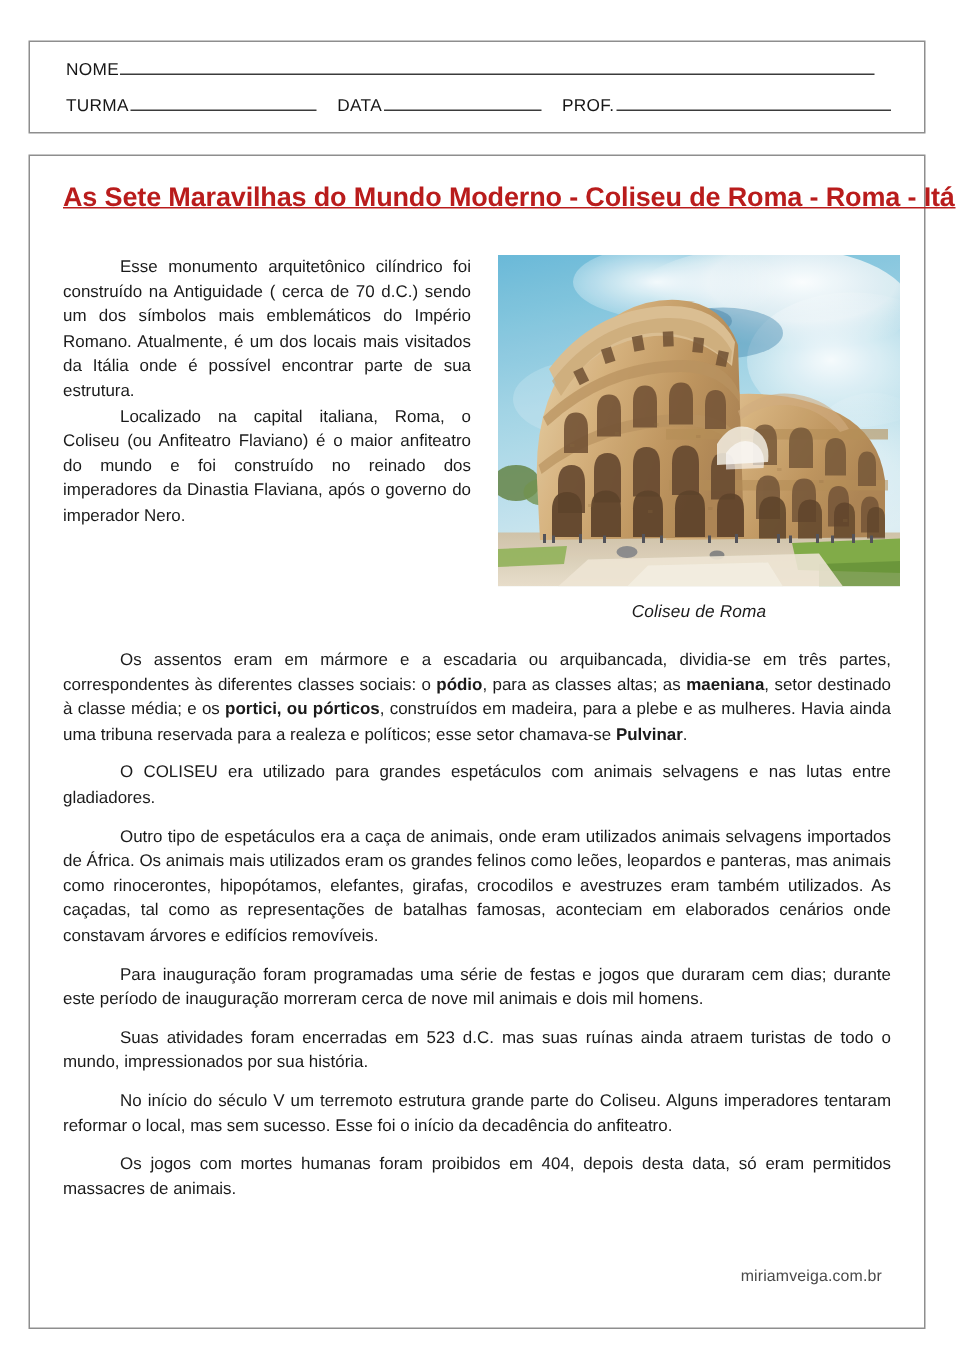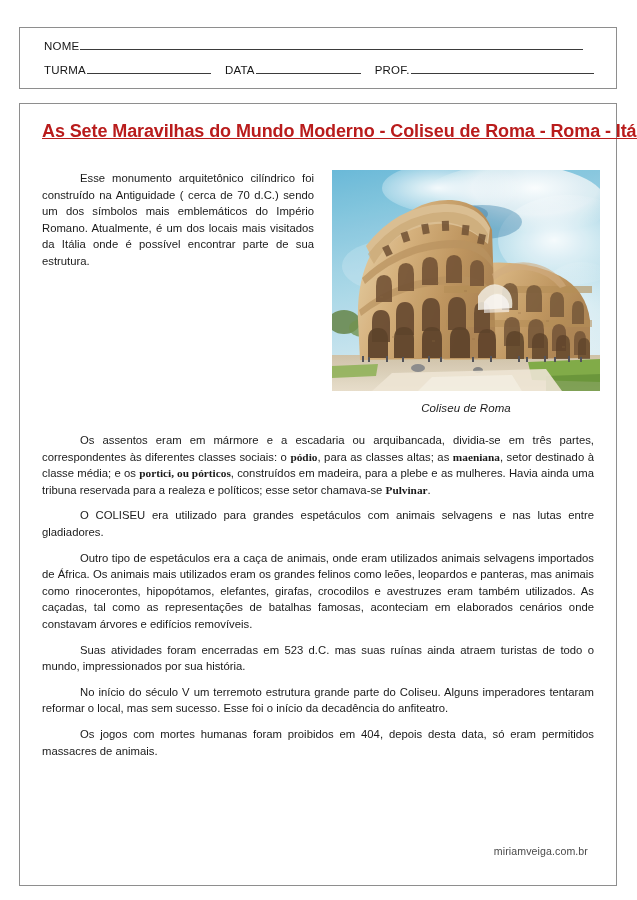--- a/index.html
+++ b/index.html
@@ -122,21 +122,21 @@
 
   p.body {
     font-size: 11.3px;
     line-height: 16.6px;
     text-align: justify;
     margin: 0 0 0 0;
     color: #1a1a1a;
   }
   p.body + p.body { margin-top: 0px; }
   p.body .ind { display: inline-block; width: 38px; }
-  p.body b { font-weight: bold; font-family: Liberation Serif, serif; }
+  p.body b { font-weight: bold; }
 
   .fullwidth p.body { margin-bottom: 9px; }
   .fullwidth { margin-top: 16px; }
 
   .footer-credit {
     position: absolute;
     right: 28px;
     bottom: 28px;
     font-size: 10.6px;
     color: #4a4a4a;
@@ -169,20 +169,21 @@
 
   <div class="main-box">
     <div class="inner">
 
       <div class="doc-title">As Sete Maravilhas do Mundo Moderno -  Coliseu de Roma - Roma  -  Itália</div>
 
       <div class="topsection">
 
         <div class="leftcol">
           <p class="body"><span class="ind"></span><span>Esse monumento arquitetônico cilíndrico foi construído na  Antiguidade ( cerca de 70 d.C.) sendo um dos símbolos mais emblemáticos do Império  Romano. Atualmente,  é um dos locais mais visitados da Itália  onde é possível encontrar parte de sua estrutura.</span></p>
+          <p class="body"><span class="ind"></span><span>Localizado  na capital italiana, Roma, o Coliseu (ou Anfiteatro Flaviano) é o maior anfiteatro do  mundo  e  foi  construído  no  reinado  dos imperadores da Dinastia Flaviana, após o governo do imperador Nero.</span></p>
         </div>
 
         <figure class="figure" style="margin:0;">
           <div class="photo">
             <svg viewBox="0 0 268 221" preserveAspectRatio="none" role="img" aria-label="Coliseu">
               <defs>
                 <linearGradient id="skyGrad" x1="0" y1="0" x2="0.25" y2="1">
                   <stop offset="0%" stop-color="#63b6d6"></stop>
                   <stop offset="45%" stop-color="#9ed2e4"></stop>
                   <stop offset="100%" stop-color="#d9ecf2"></stop>
@@ -350,20 +351,21 @@
       </div>
 
       <div class="fullwidth">
 
         <p class="body"><span class="ind"></span><span>Os assentos eram em mármore e a escadaria ou arquibancada, dividia-se em três partes, correspondentes às diferentes classes sociais: o </span><b>pódio</b><span>, para as classes altas; as </span><b>maeniana</b><span>, setor destinado à classe média; e os </span><b>portici, ou pórticos</b><span>, construídos em madeira, para a plebe e as mulheres. Havia ainda uma tribuna reservada para a realeza e políticos; esse setor chamava-se </span><b>Pulvinar</b><span>.</span></p>
 
         <p class="body"><span class="ind"></span><span>O COLISEU era utilizado para grandes espetáculos com animais selvagens e nas lutas entre gladiadores.</span></p>
 
         <p class="body"><span class="ind"></span><span>Outro tipo de espetáculos era a caça de animais, onde eram utilizados animais selvagens importados de África. Os animais mais utilizados eram os grandes felinos como leões, leopardos e panteras, mas animais como rinocerontes, hipopótamos, elefantes, girafas, crocodilos e avestruzes eram também utilizados. As caçadas, tal como as representações de batalhas famosas, aconteciam em elaborados cenários onde constavam árvores e edifícios removíveis.</span></p>
 
+        <p class="body"><span class="ind"></span><span>Para inauguração foram programadas uma série de festas e jogos que duraram cem dias; durante este período de inauguração morreram cerca de nove mil animais e dois mil homens.</span></p>
 
         <p class="body"><span class="ind"></span><span>Suas atividades foram encerradas em 523 d.C. mas suas ruínas ainda atraem turistas de todo o mundo, impressionados por sua história.</span></p>
 
         <p class="body"><span class="ind"></span><span>No início do século V um terremoto estrutura grande parte do Coliseu. Alguns imperadores tentaram reformar o local, mas sem sucesso. Esse foi o início da decadência do anfiteatro.</span></p>
 
         <p class="body"><span class="ind"></span><span>Os jogos com mortes humanas foram proibidos em 404, depois desta data, só eram permitidos massacres de animais.</span></p>
 
       </div>
 
     </div>

